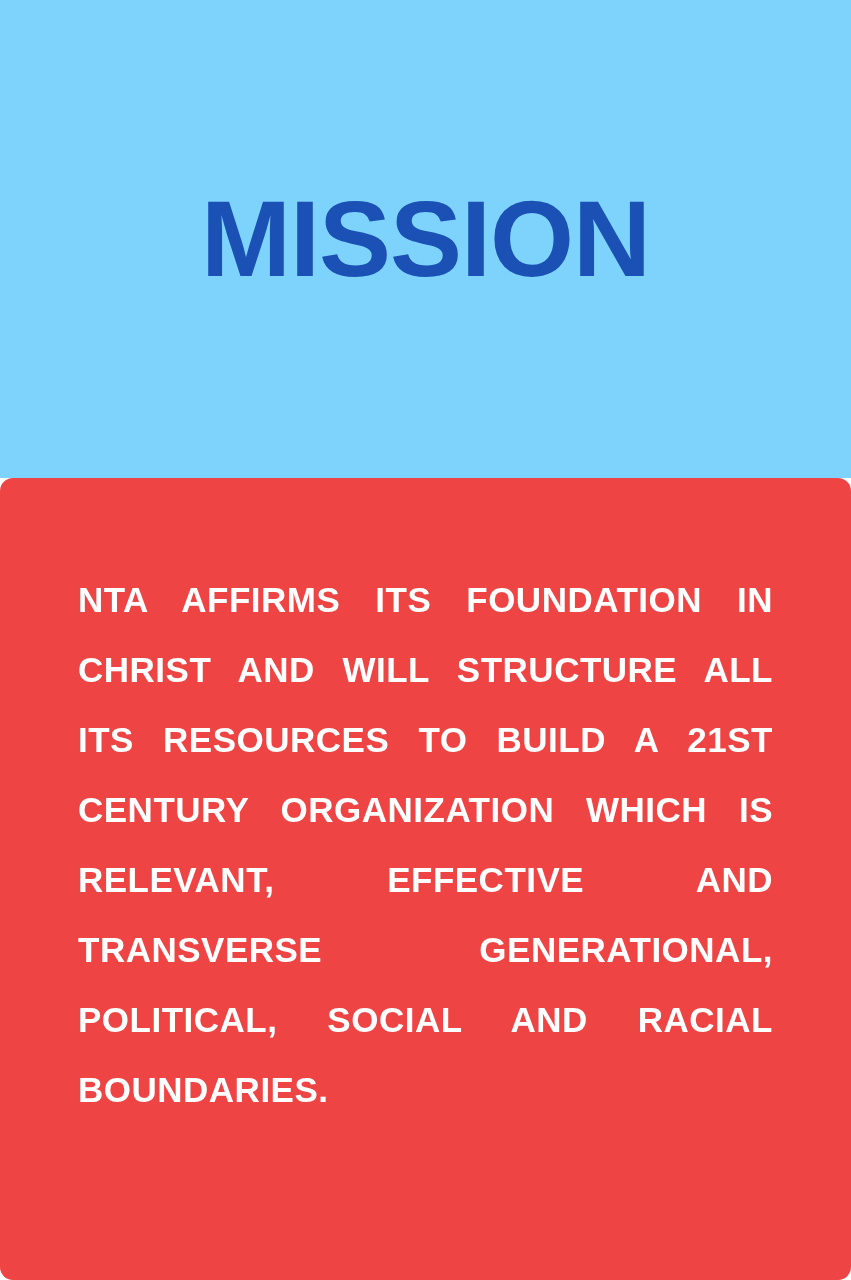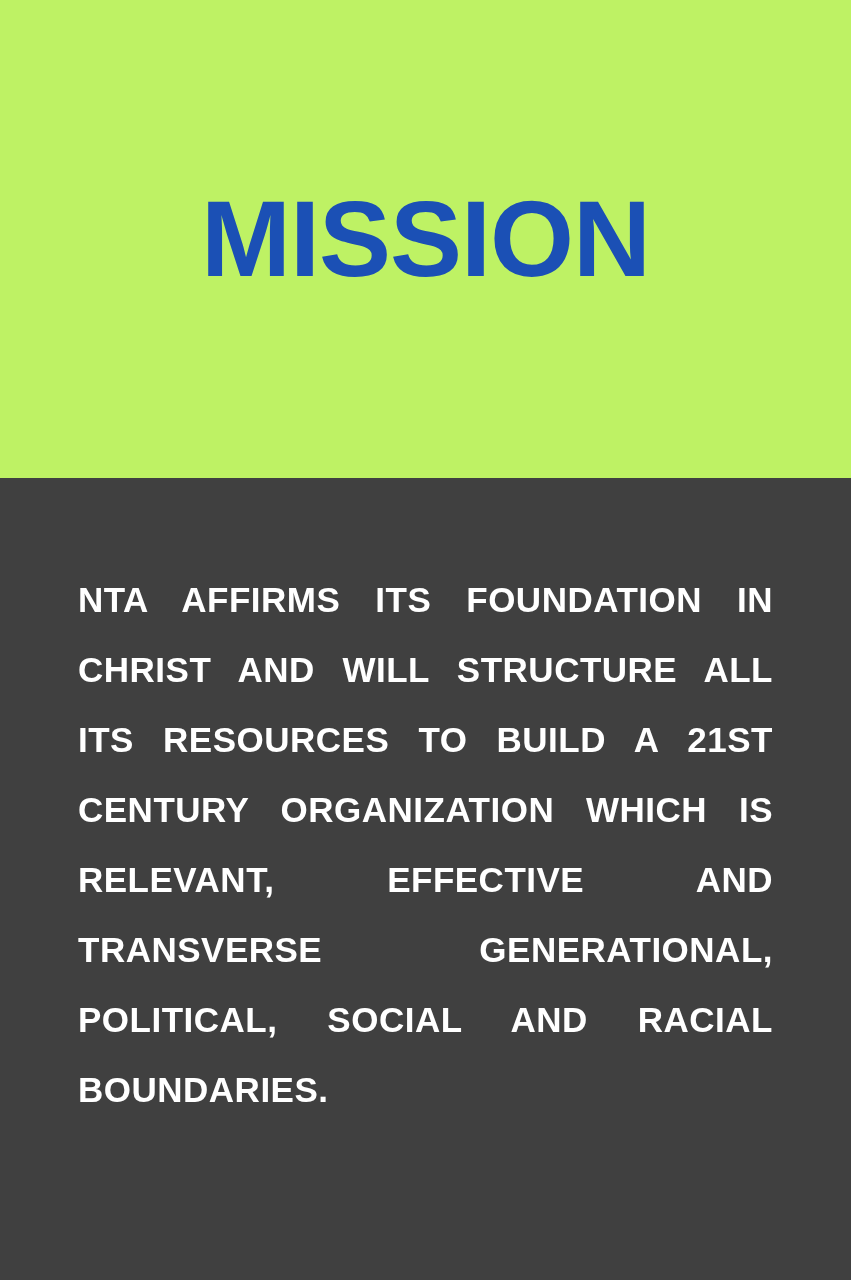--- a/index.html
+++ b/index.html
@@ -16,21 +16,21 @@
   .poster {
     position: relative;
     width: 851px;
     height: 1280px;
     background: #ffffff;
     display: flex;
     flex-direction: column;
   }
   .title-block {
     height: 478px;
-    background: #bef264;
+    background: #7dd3fc;
     display: flex;
     flex-direction: column;
     align-items: center;
     justify-content: center;
     padding: 0 40px;
     box-sizing: border-box;
   }
   .title-line {
     color: #1B50B5;
     font-weight: bold;
@@ -41,23 +41,24 @@
     white-space: nowrap;
   }
   .title-line.line1 {
     font-size: 108px;
   }
   .title-line.line2 {
     font-size: 108px;
   }
   .body-block {
     flex: 1;
-    background: #404040;
+    background: #ef4444;
     padding: 52px 78px 0 78px;
     box-sizing: border-box;
+    border-radius: 13px;
   }
   .body-text {
     color: #ffffff;
     font-weight: bold;
     font-size: 35px;
     line-height: 70px;
     letter-spacing: 0.5px;
     text-align: justify;
     text-align-last: left;
     word-spacing: 1px;

